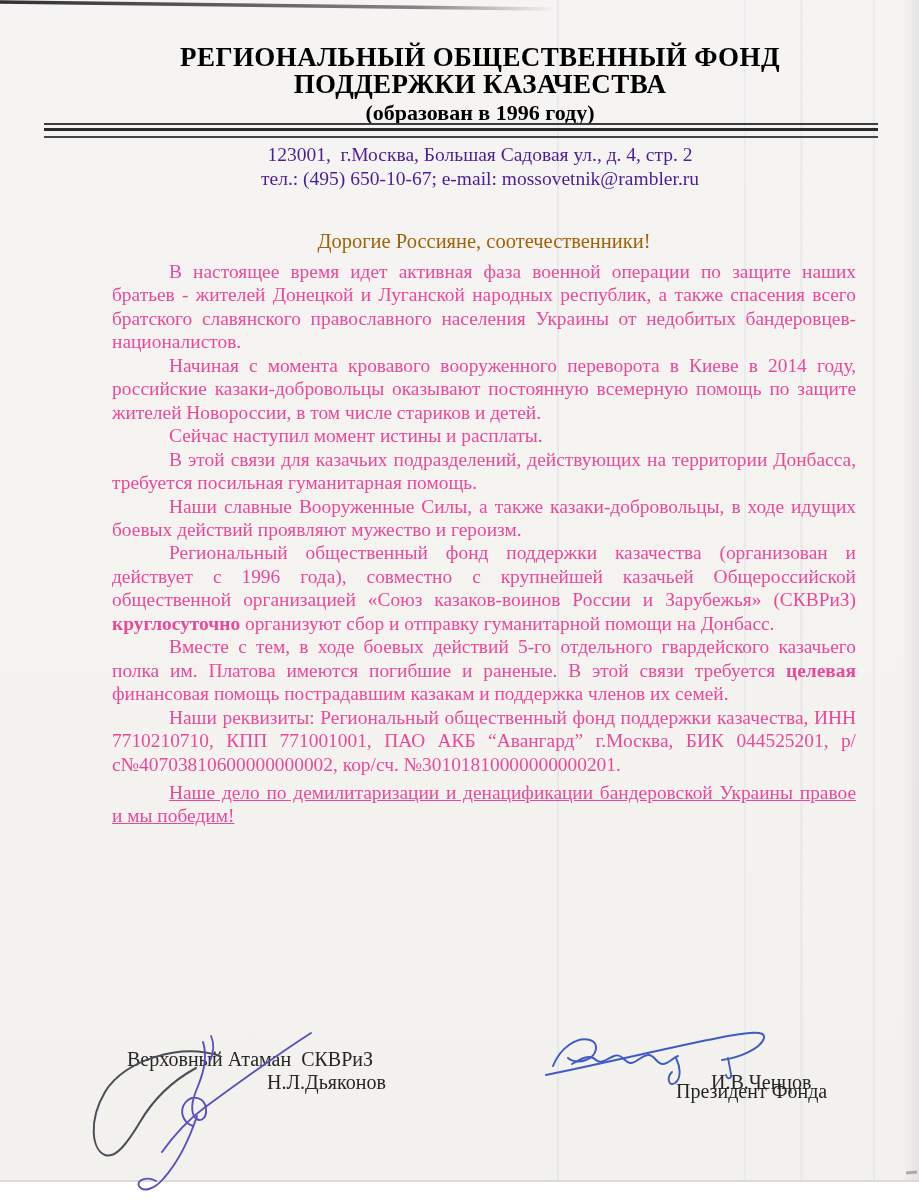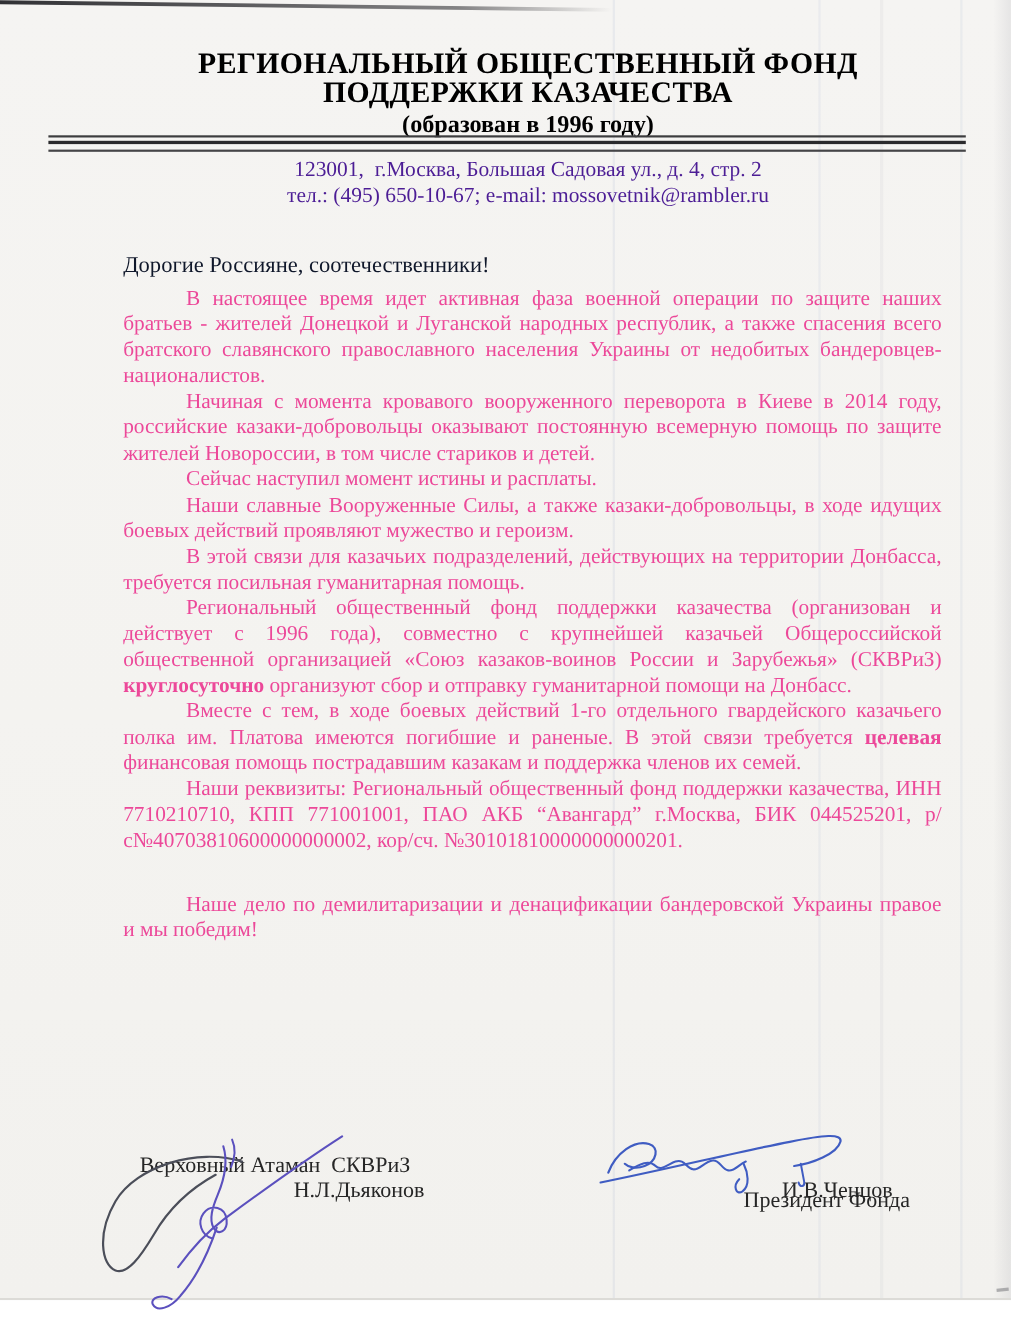--- a/index.html
+++ b/index.html
@@ -41,30 +41,30 @@
   .rule .r2{height:3px;background:#2a2a2c;margin-top:3px;}
   .rule .r3{height:2px;background:#454547;margin-top:5px;}
 
   .addr-block{
     position:absolute;left:40px;top:143px;width:880px;text-align:center;
     font-size:19.5px;line-height:23.5px;color:#4c1d95;
   }
   .ws{white-space:pre-wrap;}
 
   .salutation{
-    position:absolute;left:112px;top:230px;width:744px;
-    font-size:20.5px;color:#0f172a;
+    position:absolute;left:112px;top:230px;width:744px;text-align:center;
+    font-size:20.5px;color:#a16207;
   }
 
   .letter-body{
     position:absolute;left:112px;top:260px;width:744px;
     font-size:19.4px;line-height:23.45px;text-align:justify;color:#ec4899;
   }
   .letter-body p{margin:0;text-indent:57px;}
-  .letter-body p.final{margin-top:35px;}
+  .letter-body p.final{margin-top:5px;text-decoration:underline;}
   .letter-body b{font-weight:bold;}
 
   .sig-title{position:absolute;font-size:20px;color:#262626;margin-top:44px;}
   .sig-title-left{left:127px;top:1004px;}
   .sig-title-right{left:676px;top:1036px;}
   .sig-name{position:absolute;font-size:20px;color:#262626;}
   .sig-name-left{left:267px;top:1071px;}
   .sig-name-right{left:711px;top:1071px;}
 
   svg.overlay{position:absolute;left:0;top:0;pointer-events:none;}
@@ -97,24 +97,24 @@
   <div class="ws">123001,  г.Москва, Большая Садовая ул., д. 4, стр. 2</div>
   <div>тел.: (495) 650-10-67; e-mail: mossovetnik@rambler.ru</div>
 </div>
 
 <div class="salutation">Дорогие Россияне, соотечественники!</div>
 
 <div class="letter-body">
   <p>В настоящее время идет активная фаза военной операции по защите наших братьев - жителей Донецкой и Луганской народных республик, а также спасения всего братского славянского православного населения Украины от недобитых бандеровцев-националистов.</p>
   <p>Начиная с момента кровавого вооруженного переворота в Киеве в 2014 году, российские казаки-добровольцы оказывают постоянную всемерную помощь по защите жителей Новороссии, в том числе стариков и детей.</p>
   <p>Сейчас наступил момент истины и расплаты.</p>
+  <p>В этой связи для казачьих подразделений, действующих на территории Донбасса, требуется посильная гуманитарная помощь.</p>
   <p>Наши славные Вооруженные Силы, а также казаки-добровольцы, в ходе идущих боевых действий проявляют мужество и героизм.</p>
-  <p>В этой связи для казачьих подразделений, действующих на территории Донбасса, требуется посильная гуманитарная помощь.</p>
   <p><span>Региональный общественный фонд поддержки казачества (организован и действует с 1996 года), совместно с крупнейшей казачьей Общероссийской общественной организацией «Союз казаков-воинов России и Зарубежья» (СКВРиЗ) </span><b>круглосуточно</b><span> организуют сбор и отправку гуманитарной помощи на Донбасс.</span></p>
-  <p><span>Вместе с тем, в ходе боевых действий 1-го отдельного гвардейского казачьего полка им. Платова имеются погибшие и раненые. В этой связи требуется </span><b>целевая</b><span> финансовая помощь пострадавшим казакам и поддержка членов их семей.</span></p>
+  <p><span>Вместе с тем, в ходе боевых действий 5-го отдельного гвардейского казачьего полка им. Платова имеются погибшие и раненые. В этой связи требуется </span><b>целевая</b><span> финансовая помощь пострадавшим казакам и поддержка членов их семей.</span></p>
   <p>Наши реквизиты: Региональный общественный фонд поддержки казачества, ИНН 7710210710, КПП 771001001, ПАО АКБ “Авангард” г.Москва, БИК 044525201, р/с№40703810600000000002, кор/сч. №30101810000000000201.</p>
   <p class="final">Наше дело по демилитаризации и денацификации бандеровской Украины правое и мы победим!</p>
 </div>
 
 <div class="sig-title sig-title-left ws">Верховный Атаман  СКВРиЗ</div>
 <div class="sig-title sig-title-right">Президент Фонда</div>
 <div class="sig-name sig-name-left">Н.Л.Дьяконов</div>
 <div class="sig-name sig-name-right">И.В.Ченцов</div>
 
 <svg class="overlay" width="919" height="1200" viewBox="0 0 919 1200">

